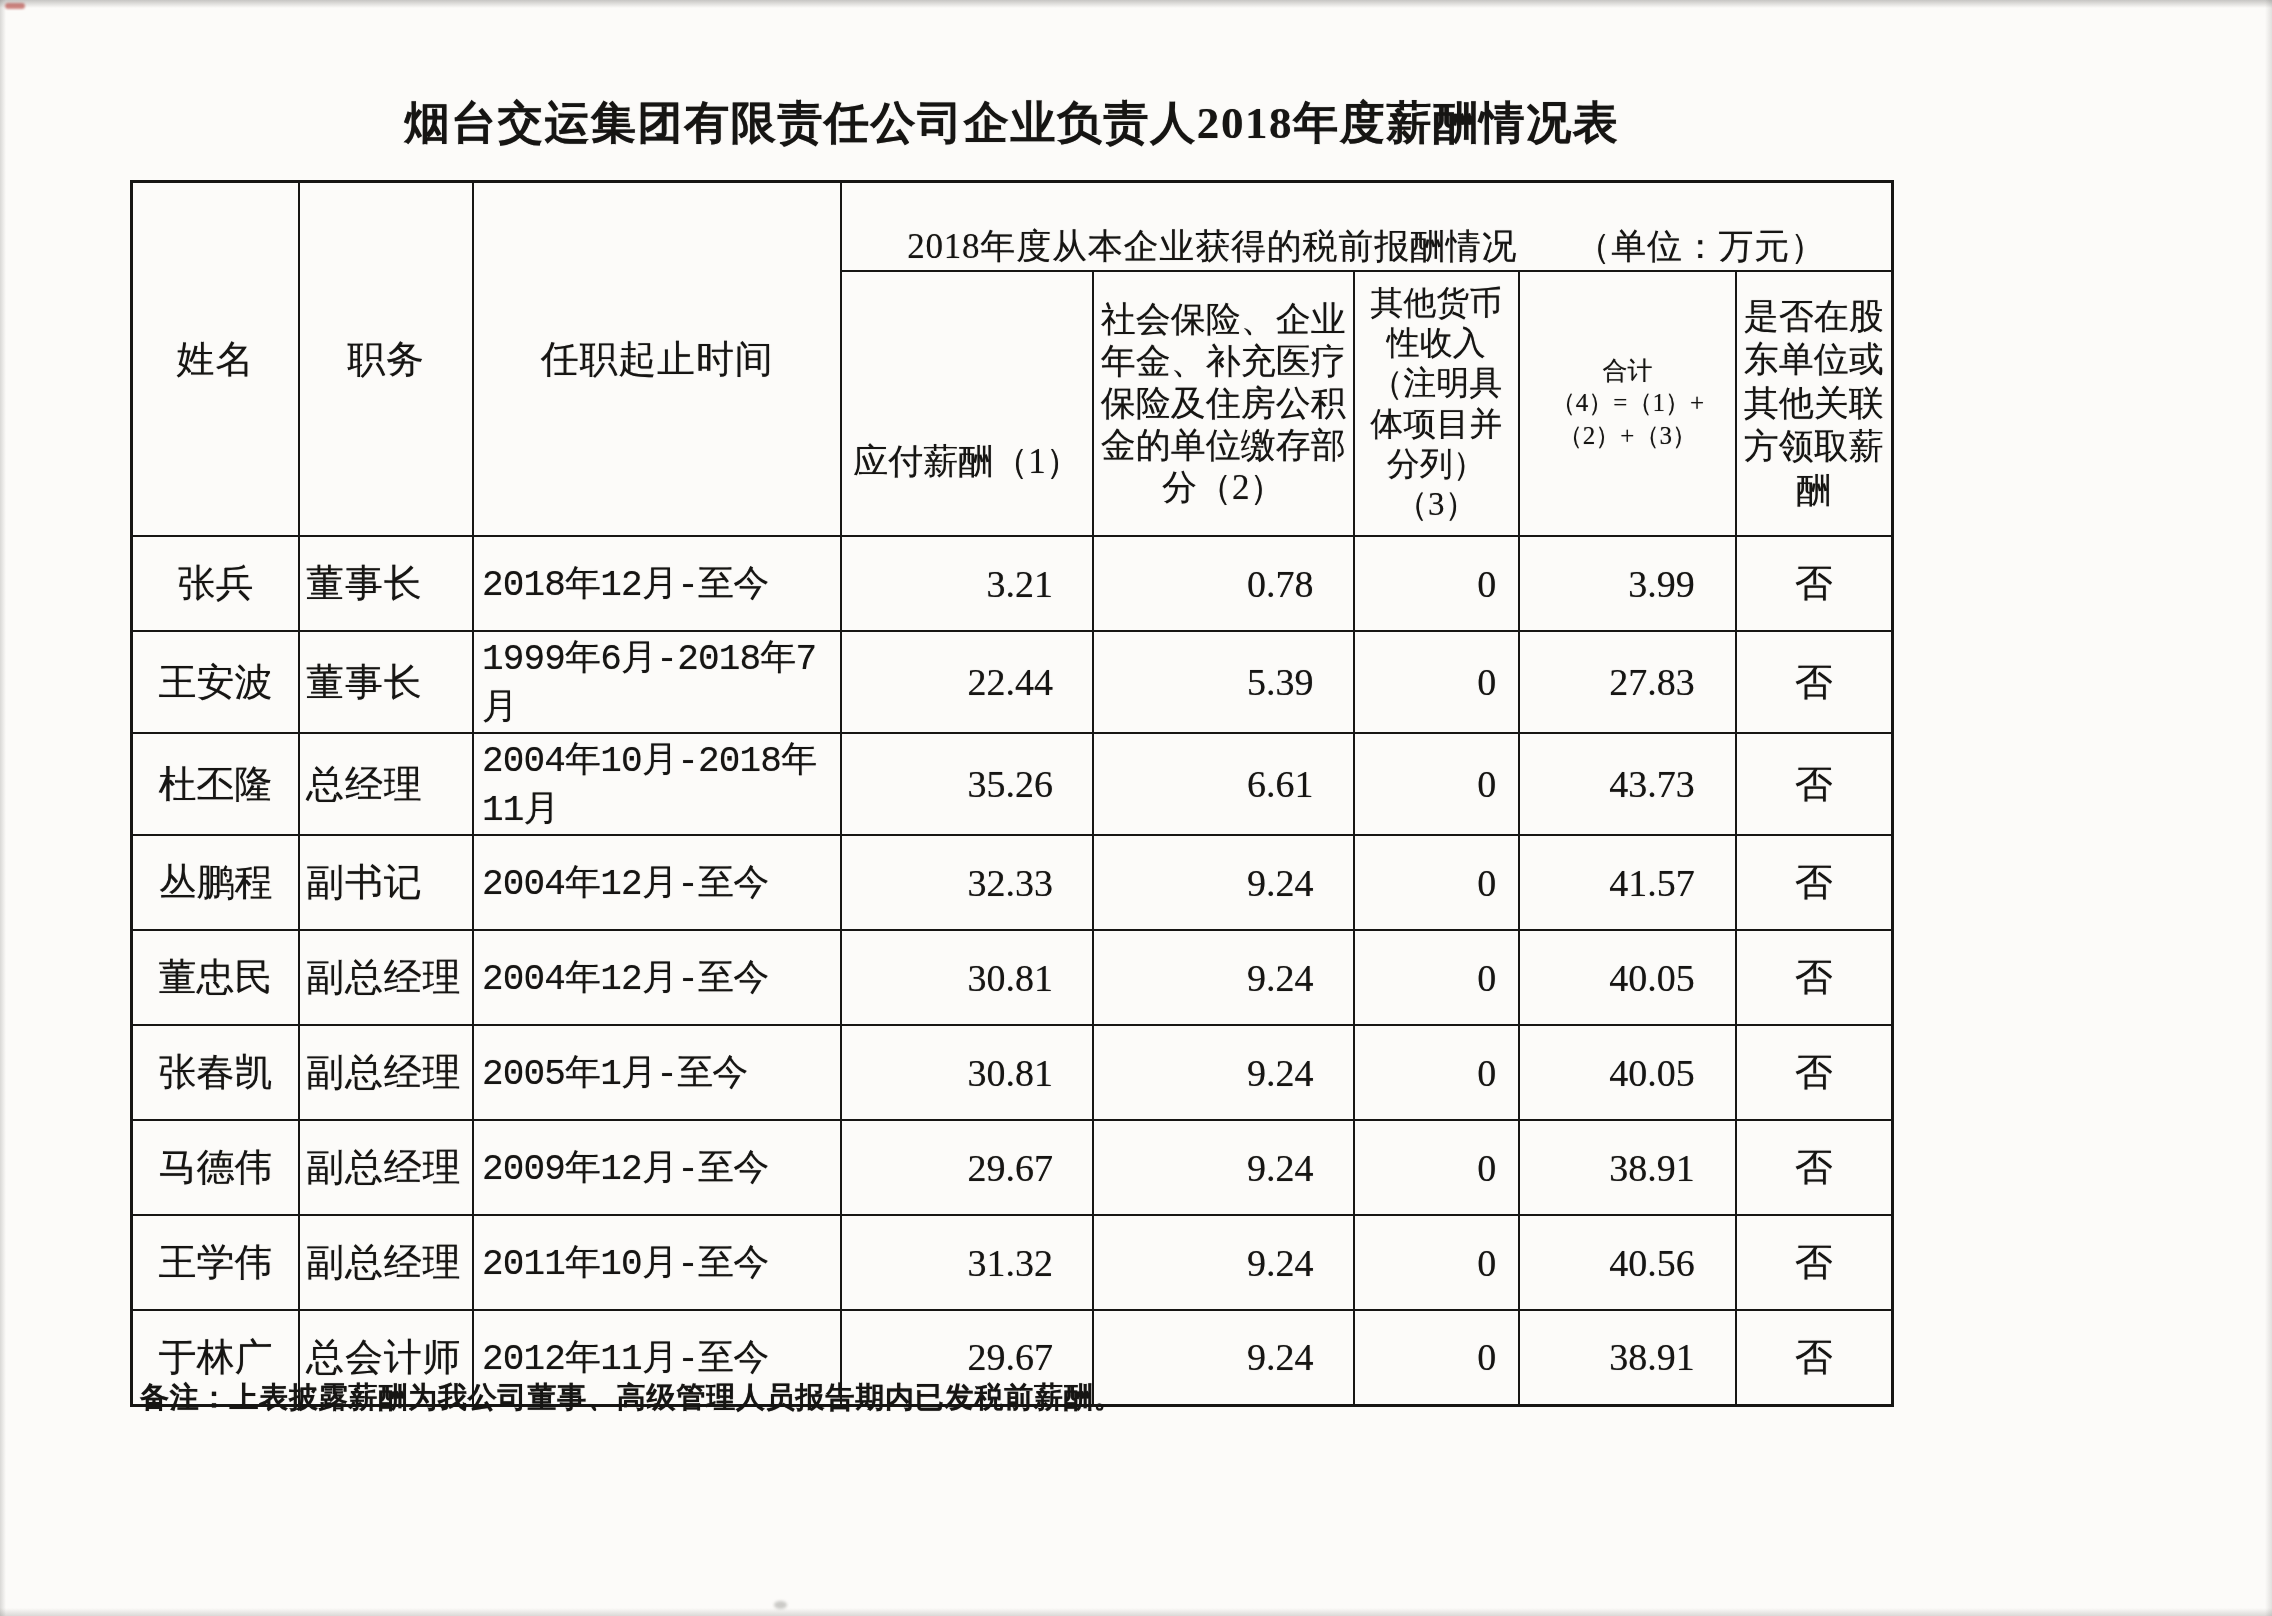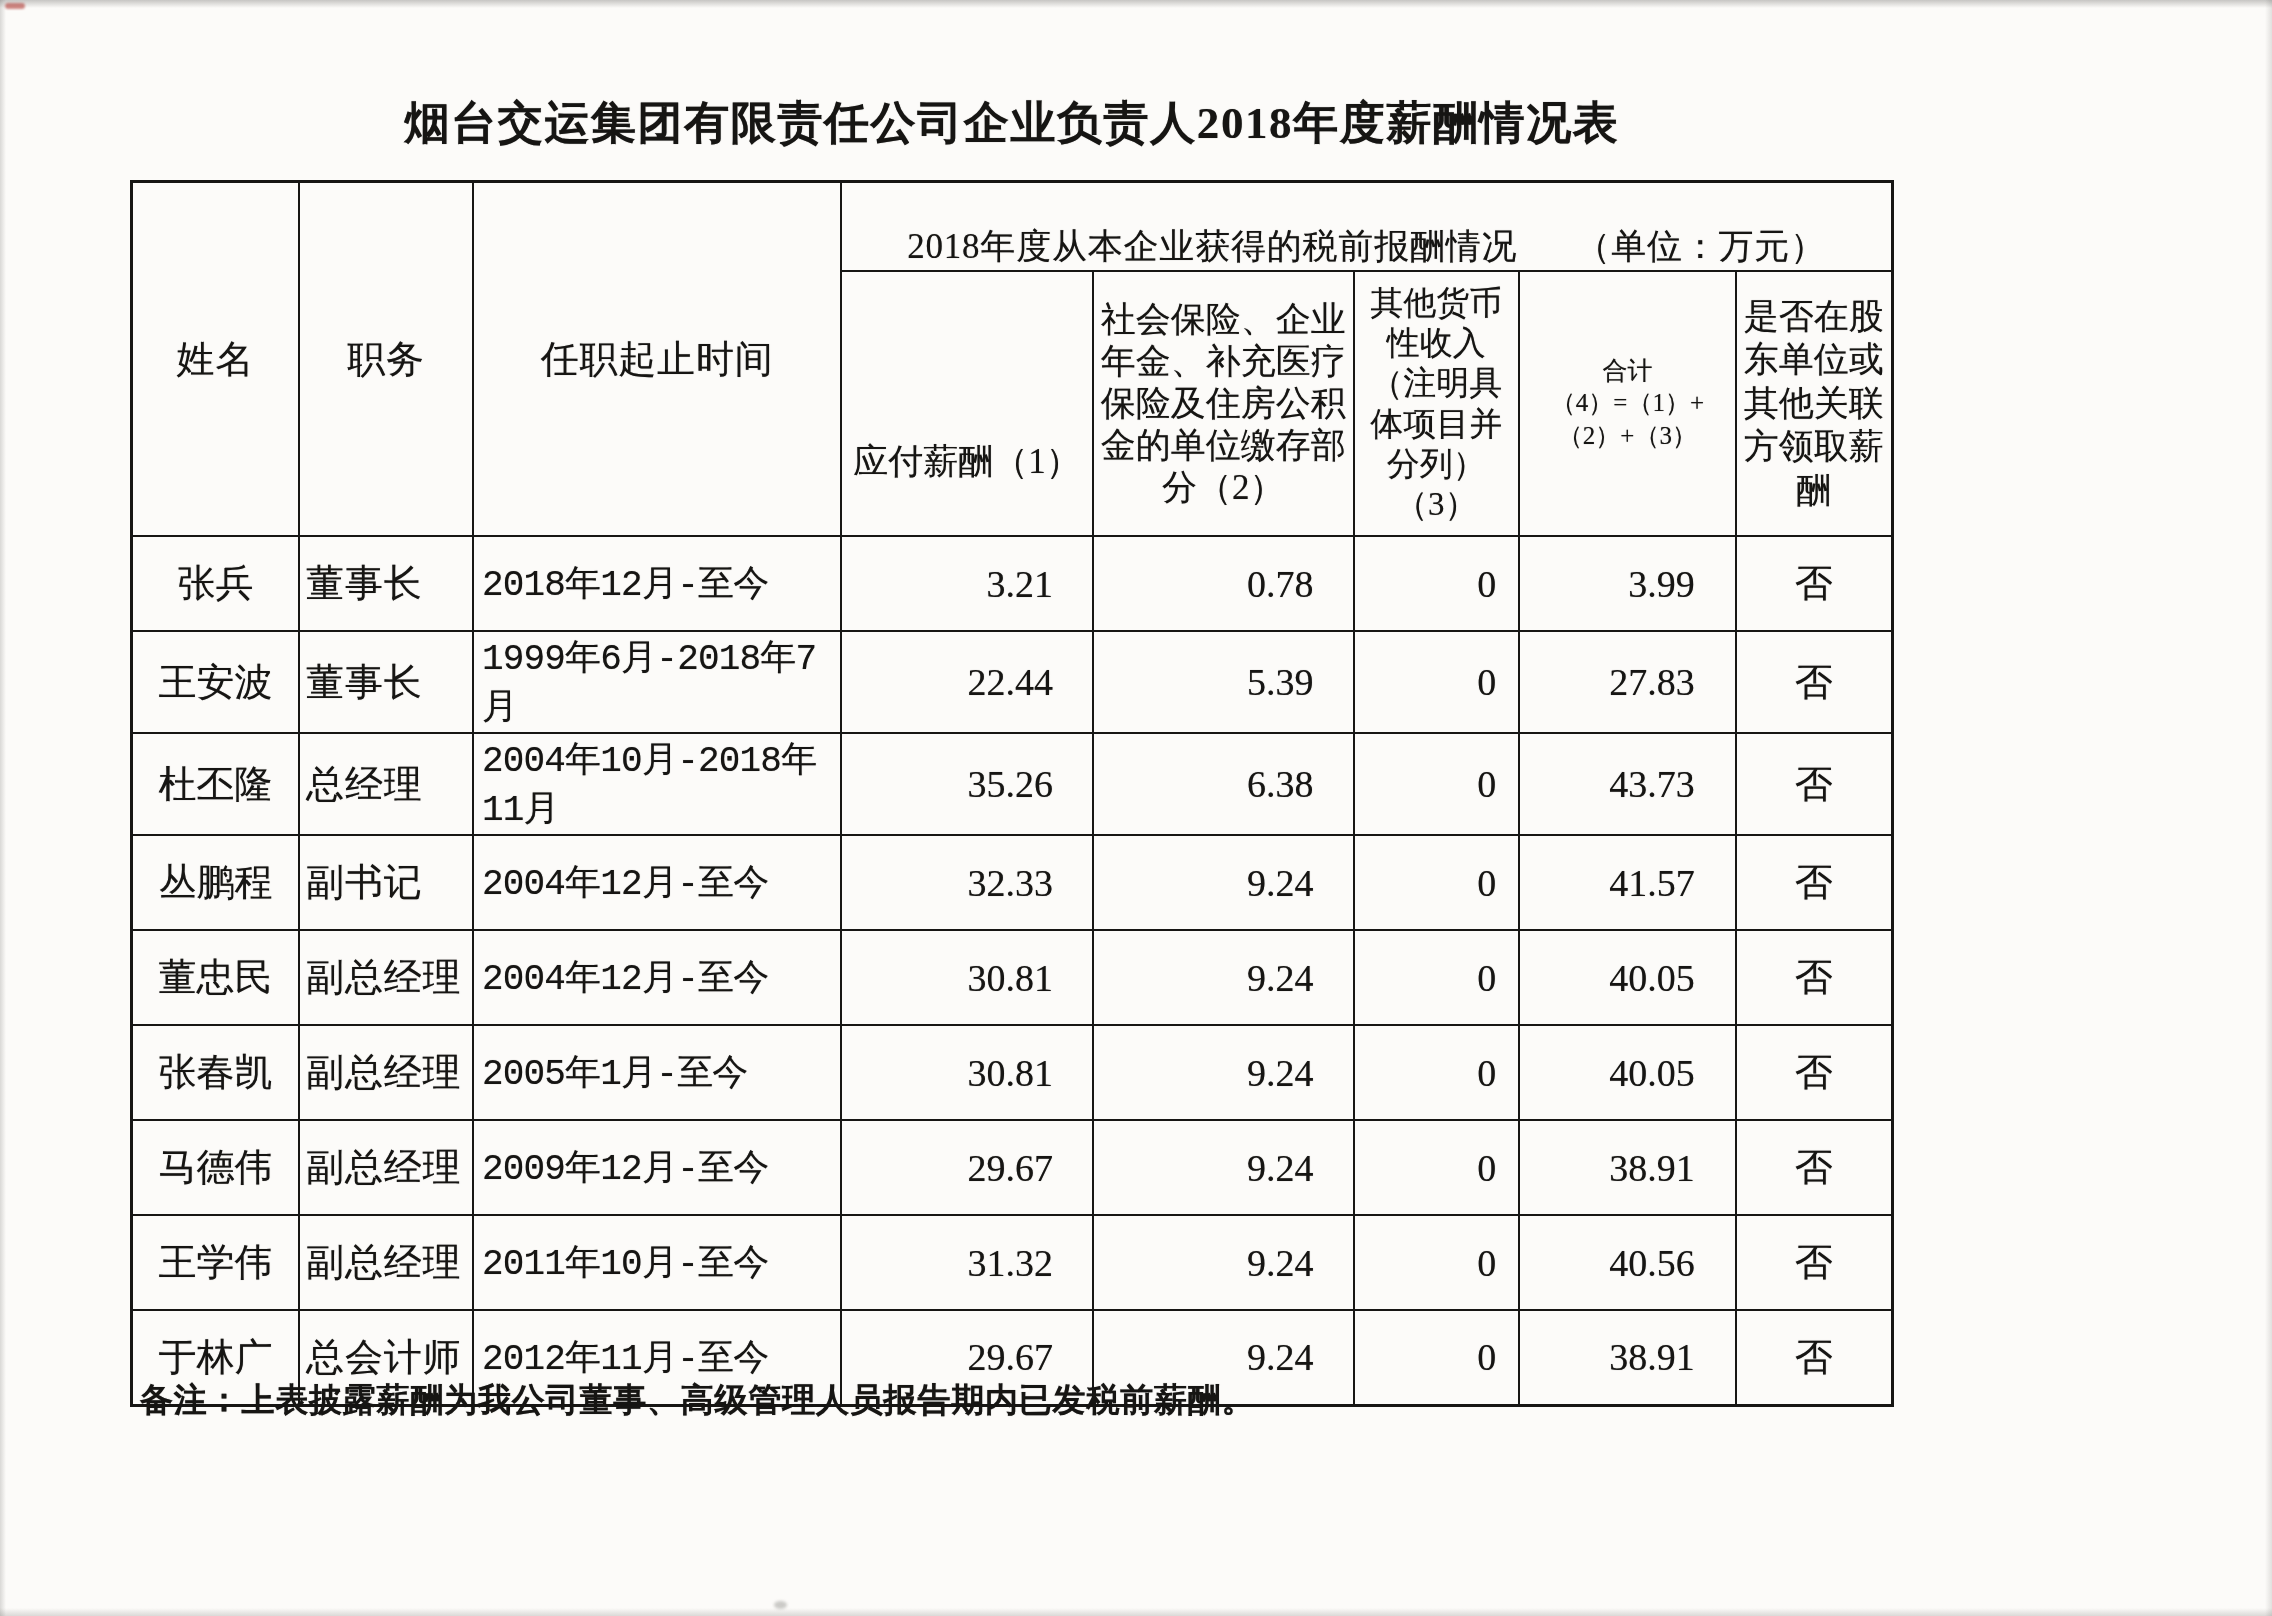--- a/index.html
+++ b/index.html
@@ -58,21 +58,21 @@
   td.c0{text-align:center;}
   td.c1{text-align:left;padding-left:6.3px;letter-spacing:0.8px;}
   td.c2{text-align:left;padding-left:7.8px;font-size:36px;letter-spacing:-0.8px;font-family:Liberation Mono, monospace;}
   td.c3,td.c4{text-align:right;padding-right:39px;}
   td.c5{text-align:right;padding-right:22px;}
   td.c6{text-align:right;padding-right:40px;}
   td.c7{text-align:center;}
 
   .footnote{
     position:absolute;left:140px;top:1378px;width:1805px;
-    font-size:33px;font-weight:700;letter-spacing:0.8px;
+    font-size:29px;font-weight:700;letter-spacing:0.8px;
     text-shadow:0 0 0.8px rgba(20,19,17,.6);
   }
 </style>
 </head>
 <body>
 
 <div class="scan-edge edge-top"></div>
 <div class="scan-edge edge-bottom"></div>
 <div class="scan-edge edge-left"></div>
 <div class="scan-edge edge-right"></div>
@@ -143,21 +143,21 @@
         <td class="c4">5.39</td>
         <td class="c5">0</td>
         <td class="c6">27.83</td>
         <td class="c7">否</td>
       </tr>
       <tr>
         <td class="c0">杜丕隆</td>
         <td class="c1">总经理</td>
         <td class="c2">2004年10月-2018年11月</td>
         <td class="c3">35.26</td>
-        <td class="c4">6.38</td>
+        <td class="c4">6.61</td>
         <td class="c5">0</td>
         <td class="c6">43.73</td>
         <td class="c7">否</td>
       </tr>
       <tr>
         <td class="c0">丛鹏程</td>
         <td class="c1">副书记</td>
         <td class="c2">2004年12月-至今</td>
         <td class="c3">32.33</td>
         <td class="c4">9.24</td>

